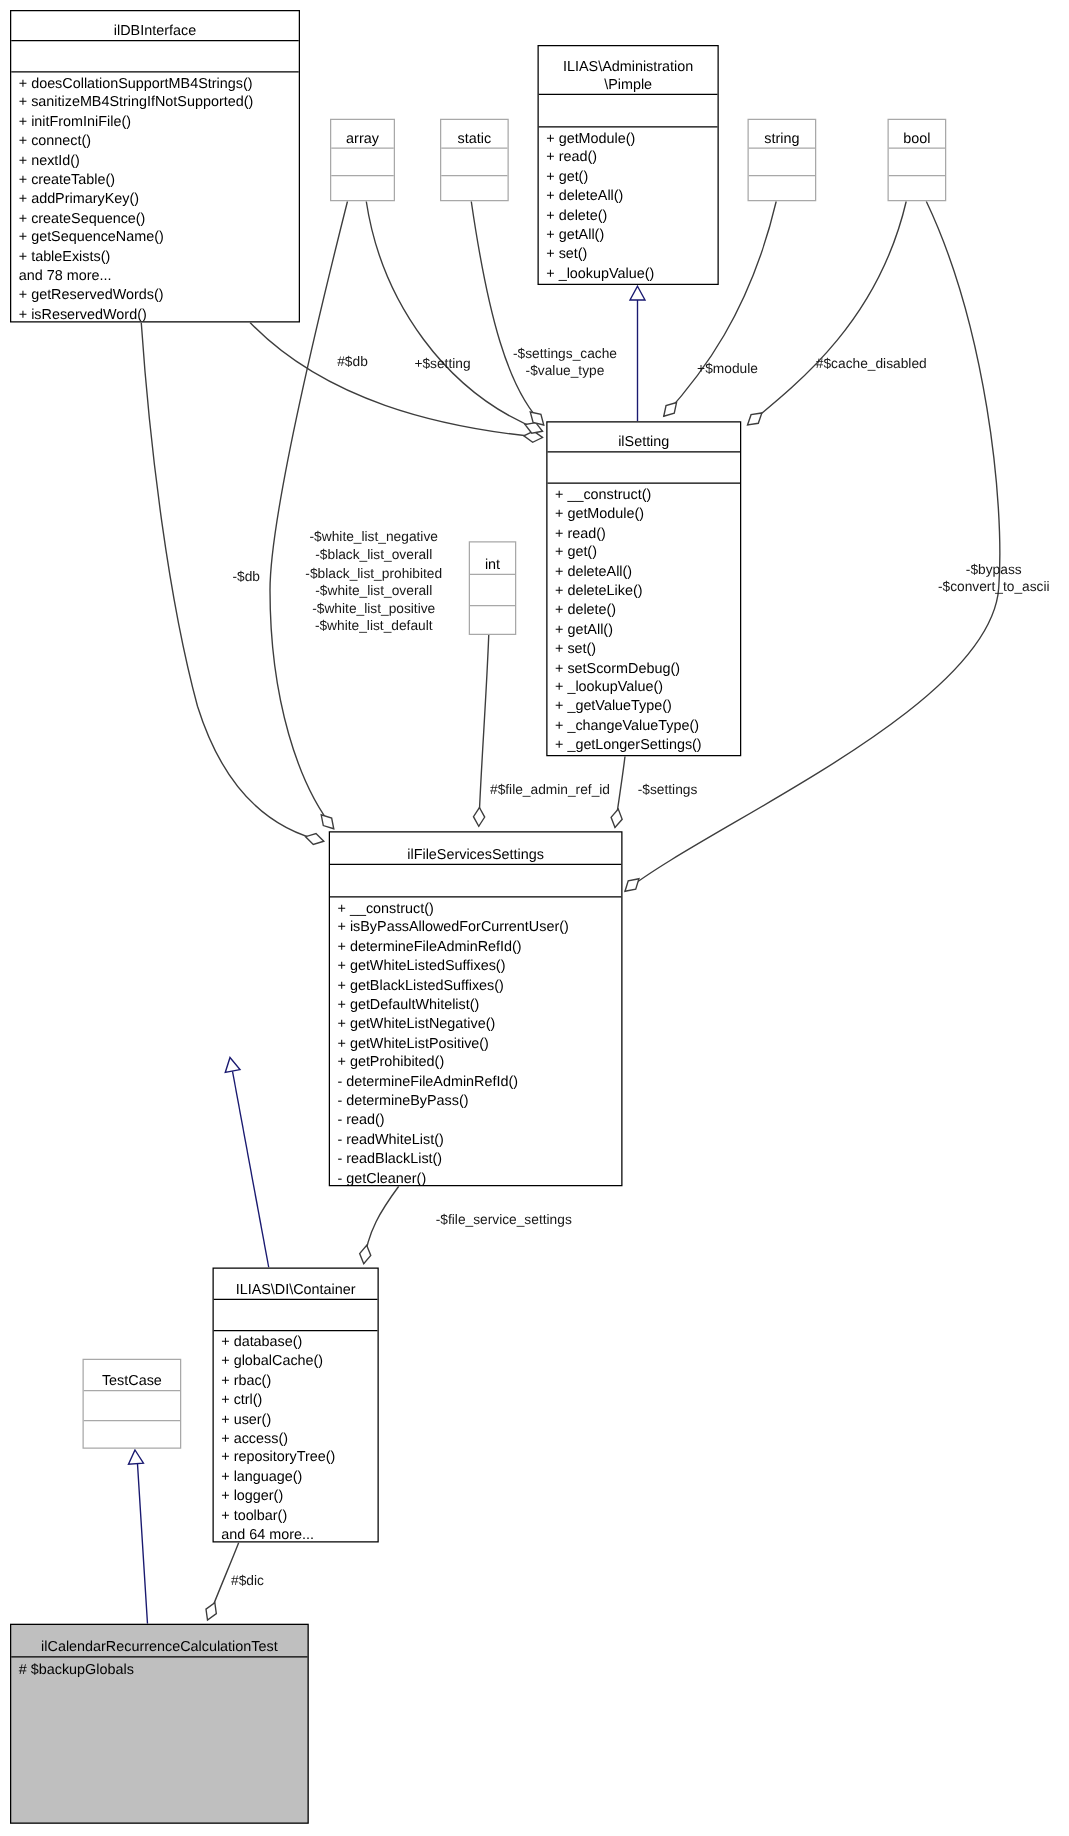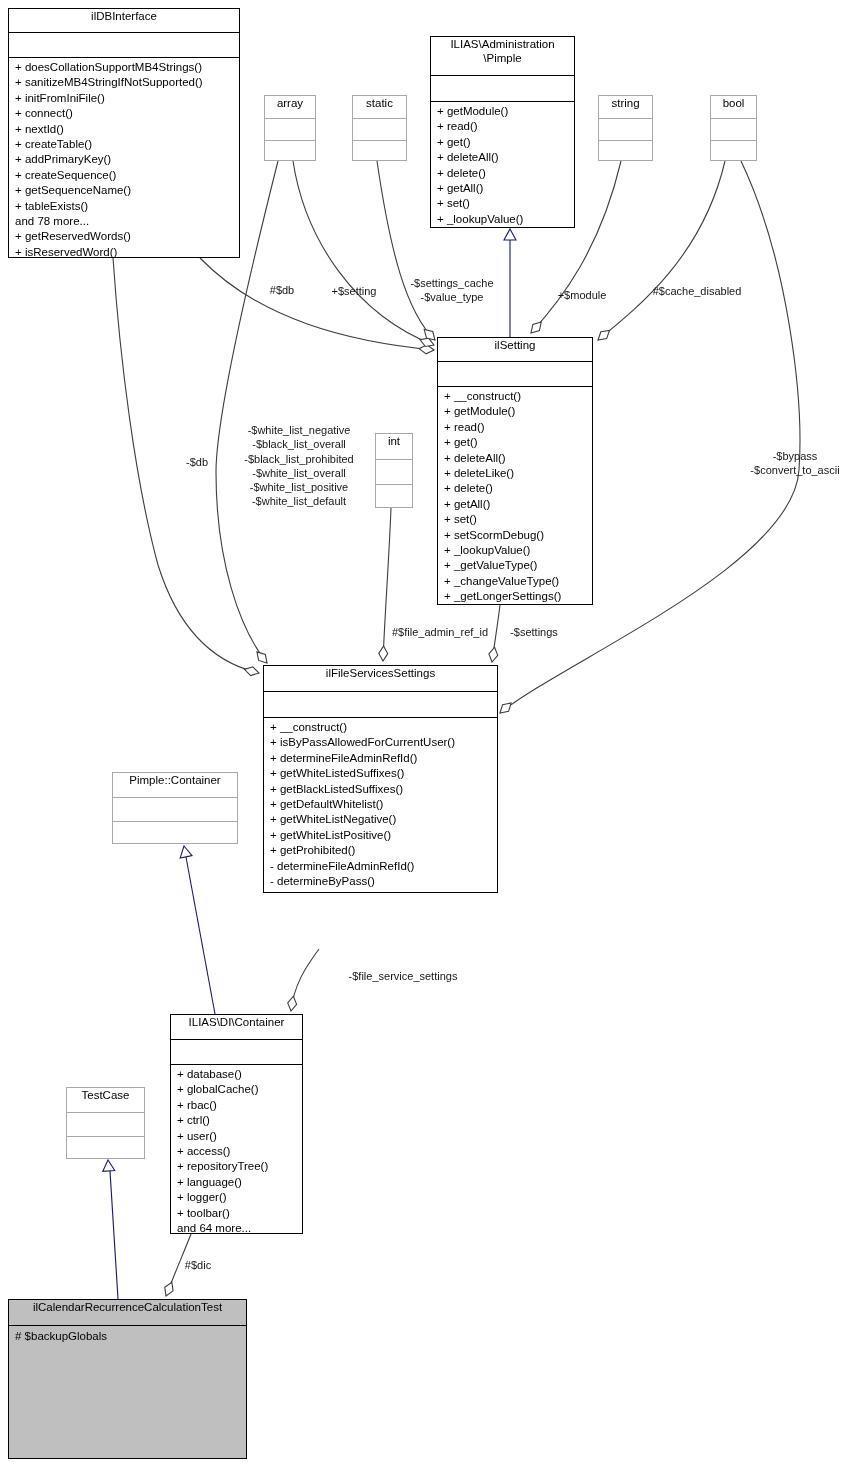--- a/index.html
+++ b/index.html
@@ -19,21 +19,21 @@
     display:flex;
     flex-direction:column;
   }
   .node.primitive{border-color:#a8a8a8;}
   .node.highlight{background:#bfbfbf;}
   .sec{box-sizing:border-box;overflow:hidden;}
   .sec + .sec{border-top:1px solid #000;}
   .node.primitive .sec + .sec{border-top-color:#a8a8a8;}
   .title-sec{
     display:flex;flex-direction:column;
-    align-items:center;justify-content:flex-start;
+    align-items:center;justify-content:flex-end;
     font-size:11.5px;line-height:14px;
     text-align:center;
     flex:0 0 auto;
   }
   .attr-sec{flex:0 0 auto;font-size:11.5px;line-height:15.4px;padding:3px 6px 0 6px;}
   .meth-sec{flex:1 1 auto;font-size:11.5px;line-height:15.4px;padding:2px 6px 0 6px;}
   .mline,.aline{white-space:pre;}
   .edge-label{
     position:absolute;
     transform:translateX(-50%);
@@ -210,21 +210,21 @@
         <div class="mline">+ _getLongerSettings()</div>
       </div>
     </div>
     <div class="node primitive" style="left: 375px; top: 433px; width: 38px; height: 75px;">
       <div class="sec title-sec" style="height: 25px;">
         <div>int</div>
       </div>
       <div class="sec attr-sec" style="height: 25px;"></div>
       <div class="sec meth-sec"></div>
     </div>
-    <div class="node" style="left: 263px; top: 665px; width: 235px; height: 228px;">
+    <div class="node" style="left: 263px; top: 665px; width: 235px; height: 284px;">
       <div class="sec title-sec" style="height: 25px;">
         <div>ilFileServicesSettings</div>
       </div>
       <div class="sec attr-sec" style="height: 26px;"></div>
       <div class="sec meth-sec">
         <div class="mline">+ __construct()</div>
         <div class="mline">+ isByPassAllowedForCurrentUser()</div>
         <div class="mline">+ determineFileAdminRefId()</div>
         <div class="mline">+ getWhiteListedSuffixes()</div>
         <div class="mline">+ getBlackListedSuffixes()</div>
@@ -233,27 +233,20 @@
         <div class="mline">+ getWhiteListPositive()</div>
         <div class="mline">+ getProhibited()</div>
         <div class="mline">- determineFileAdminRefId()</div>
         <div class="mline">- determineByPass()</div>
         <div class="mline">- read()</div>
         <div class="mline">- readWhiteList()</div>
         <div class="mline">- readBlackList()</div>
         <div class="mline">- getCleaner()</div>
       </div>
     </div>
-    <div class="node primitive" style="left: 112px; top: 772px; width: 126px; height: 72px;">
-      <div class="sec title-sec" style="height: 24px;">
-        <div>Pimple::Container</div>
-      </div>
-      <div class="sec attr-sec" style="height: 24px;"></div>
-      <div class="sec meth-sec"></div>
-    </div>
     <div class="node" style="left: 170px; top: 1014px; width: 133px; height: 220px;">
       <div class="sec title-sec" style="height: 24px;">
         <div>ILIAS\DI\Container</div>
       </div>
       <div class="sec attr-sec" style="height: 25px;"></div>
       <div class="sec meth-sec">
         <div class="mline">+ database()</div>
         <div class="mline">+ globalCache()</div>
         <div class="mline">+ rbac()</div>
         <div class="mline">+ ctrl()</div>

